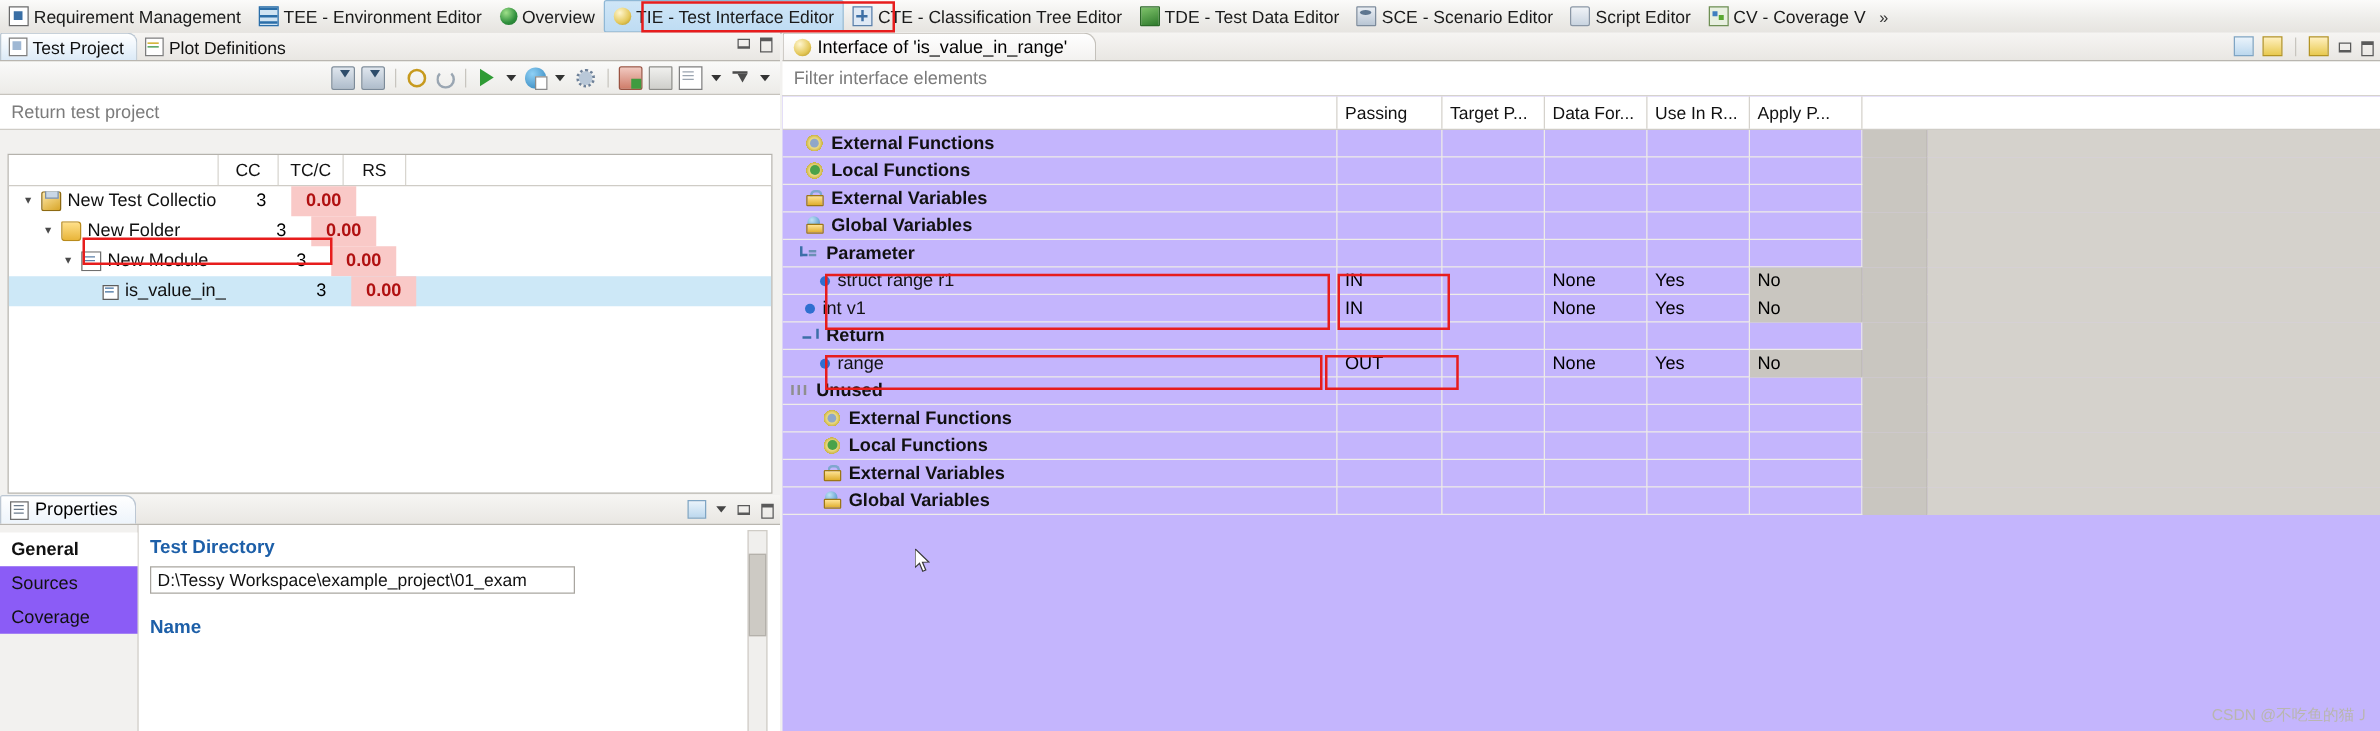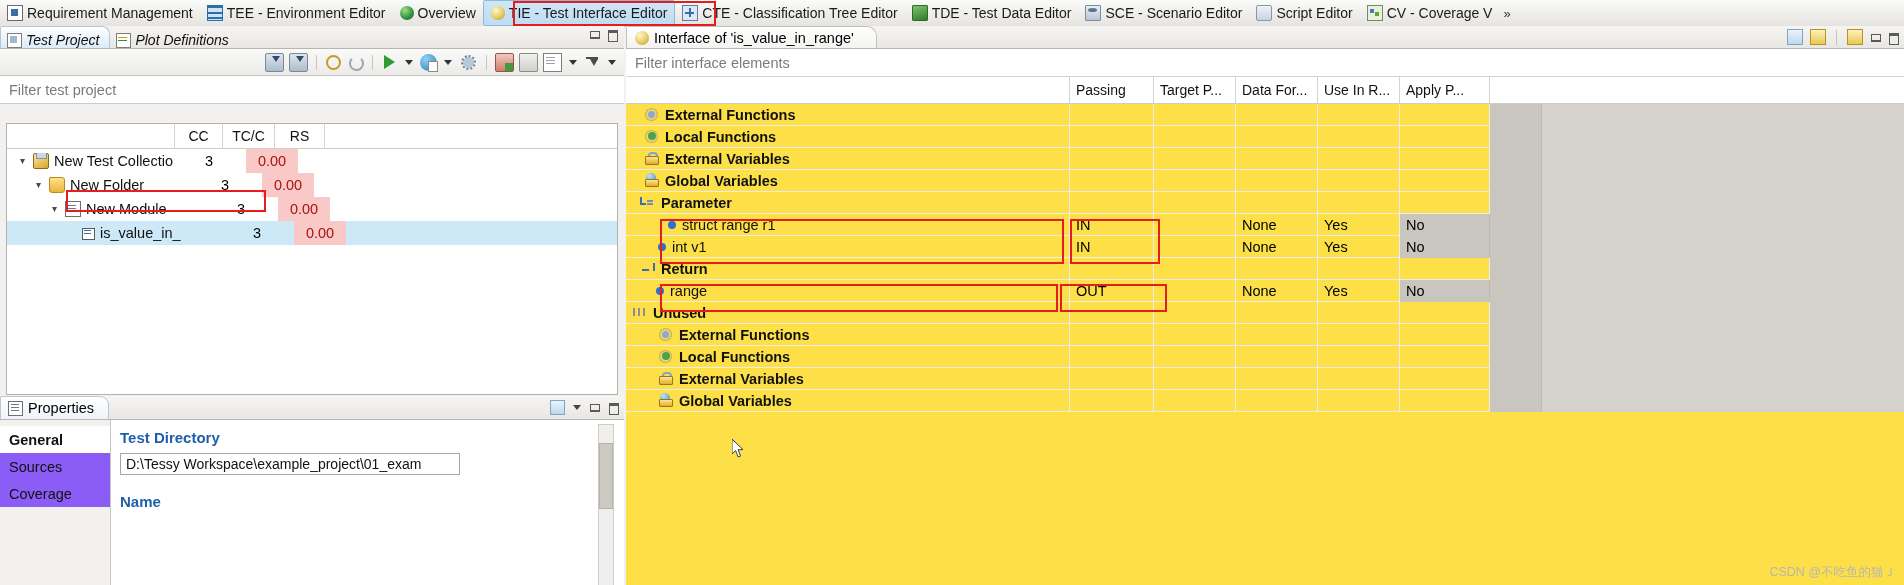--- a/index.html
+++ b/index.html
@@ -55,22 +55,22 @@
   
   .leftcol{position:absolute;left:0;top:26px;width:624px;height:559px;}
 
   .tabstrip{
     height:22px;position:relative;
     background:linear-gradient(180deg,#f6f5f3,#e9e7e3);
     border-bottom:1px solid #b9b6b0;
     display:flex;align-items:flex-end;
   }
   .vtab{
-    display:inline-flex;align-items:flex-end;gap:4px;height:21px;padding:0 10px 0 6px;
-    font-size:14px;color:#111;position:relative;font-style:italic;
+    display:inline-flex;align-items:center;gap:4px;height:21px;padding:0 10px 0 6px;
+    font-size:14px;color:#111;position:relative;
   }
   .vtab.sel{
     background:linear-gradient(180deg,#ffffff 0%,#eaf3fb 60%,#dceaf7 100%);
     border:1px solid #b9c6d2;border-bottom:none;border-radius:2px 8px 0 0;font-weight:400;
   }
   .vtab .ic{width:13px;height:13px;position:relative;flex:0 0 13px;}
   .ic-tp{background:#fff;border:1px solid #7d7d7d;}
   .ic-tp:after{content:"";position:absolute;left:2px;top:2px;width:7px;height:7px;background:#9fb8d4;}
   .ic-plot{background:#fff;border:1px solid #7d7d7d;}
   .ic-plot:after{content:"";position:absolute;left:1px;top:6px;width:9px;height:1px;background:#2f8f3c;box-shadow:0 -3px 0 #c8a000;}
@@ -123,21 +123,21 @@
   .th.c-name{flex:0 0 168px;border-right:1px solid #d8d5cf;}
   .th.c-cc{flex:0 0 48px;}
   .th.c-tcc{flex:0 0 52px;}
   .th.c-rs{flex:0 0 50px;}
   .th.c-rest{flex:1 1 auto;border-right:none;}
 
   .trow{display:flex;height:24px;align-items:center;box-sizing:border-box;position:relative;}
   .trow.sel{background:#cde8f7;}
   .tc-name{flex:0 0 168px;display:flex;align-items:center;gap:5px;font-size:14.5px;color:#111;overflow:hidden;white-space:nowrap;}
   .tc-cc{flex:0 0 48px;text-align:center;font-size:14.5px;}
-  .tc-tcc{flex:0 0 52px;text-align:center;font-size:14.5px;font-weight:normal;color:#b01010;background:#f9c9c7;height:24px;line-height:24px;margin-left:13px;}
+  .tc-tcc{flex:0 0 52px;text-align:center;font-size:14.5px;font-weight:bold;color:#b01010;background:#f9c9c7;height:24px;line-height:24px;}
   .tc-rs{flex:0 0 50px;}
   .tc-rest{flex:1 1 auto;}
   .twisty{width:11px;flex:0 0 11px;color:#4a4a4a;font-size:10px;line-height:1;text-align:center;}
   .nic{width:14px;height:14px;flex:0 0 14px;position:relative;}
   .ic-coll{background:linear-gradient(150deg,#ffe9a8,#d8a62a);border:1px solid #8d6a12;border-radius:2px;}
   .ic-coll:after{content:"";position:absolute;left:2px;top:-2px;width:9px;height:5px;background:#c9d7e6;border:1px solid #7d8fa3;}
   .ic-folder{background:linear-gradient(180deg,#ffe08a,#e8b53a);border:1px solid #b98b1c;border-radius:1px 3px 3px 3px;}
   .ic-mod{background:#fff;border:1px solid #6f6f6f;}
   .ic-mod:after{content:"";position:absolute;left:2px;top:3px;width:8px;height:1px;background:#5b7fa8;box-shadow:0 3px 0 #5b7fa8,0 6px 0 #5b7fa8;}
   .ic-fn{background:transparent;}
@@ -175,21 +175,21 @@
      border-bottom:1px solid #b9b6b0;display:flex;}
   .rtab{display:inline-flex;align-items:center;gap:5px;height:21px;padding:0 22px 0 8px;font-size:14.5px;
      background:linear-gradient(180deg,#ffffff,#f3f2f0);border:1px solid #c4c1bb;border-bottom:none;border-radius:2px 10px 0 0;}
   .rtabstrip .rctl{position:absolute;right:5px;top:3px;display:flex;gap:7px;align-items:center;}
   .ic-pin2{width:14px;height:14px;background:linear-gradient(180deg,#eaf3fb,#bcd8ee);border:1px solid #7fa5c4;position:relative;}
   .ic-yel{width:14px;height:14px;background:linear-gradient(180deg,#fff0bf,#e8c94f);border:1px solid #b49423;position:relative;}
 
   .rfilter{height:27px;background:#fff;border-bottom:1px solid #cfccc6;display:flex;align-items:center;
      padding-left:9px;color:#7b7b7b;font-size:14.5px;margin:0 0 0 0;}
 
-  .gridwrap{position:absolute;left:0;top:50px;right:0;bottom:0;background:#fde047;border-top:1px solid #d6d3cd;overflow:hidden;}
+  .gridwrap{position:absolute;left:0;top:50px;right:0;bottom:0;background:#c4b5fd;border-top:1px solid #d6d3cd;overflow:hidden;}
   .ghead{display:flex;height:26px;border-bottom:1px solid #cfccc6;background:#fff;}
   .ghead .gh{font-size:14px;color:#111;display:flex;align-items:center;padding-left:6px;
      border-right:1px solid #d5d2cc;box-sizing:border-box;overflow:hidden;white-space:nowrap;}
 
   .grow{display:flex;height:22px;align-items:center;border-bottom:1px solid #eeece8;box-sizing:border-box;}
   .gc{box-sizing:border-box;border-right:1px solid #eeece8;height:22px;display:flex;align-items:center;
       padding-left:6px;font-size:14.5px;overflow:hidden;white-space:nowrap;}
   .gc.tree{padding-left:0;}
   .gc.grey{background:#c9c6c0;border-right:1px solid #bdbab4;}
   .gc.greylite{background:#d5d2cc;}
@@ -312,21 +312,21 @@
       <span class="tbi ic-newt"></span>
       <span class="tbi ic-copy"></span>
       <span class="tbi ic-page"></span>
       <span class="tbcaret"></span>
       <span class="tbi">
           <i class="ic-filterX"></i>
         </span>
       <span class="tbcaret"></span>
     </div>
 
-    <div class="filterbox">Filter test project</div>
+    <div class="filterbox">Return test project</div>
 
     <div class="treewrap">
       <div class="thead">
         <div class="th c-name"></div>
         <div class="th c-cc">CC</div>
         <div class="th c-tcc">TC/C</div>
         <div class="th c-rs">RS</div>
         <div class="th c-rest"></div>
       </div>
 
@@ -512,37 +512,37 @@
         <div class="gc" style="flex:0 0 84px;"></div>
         <div class="gc" style="flex:0 0 82px;"></div>
         <div class="gc" style="flex:0 0 82px;"></div>
         <div class="gc" style="flex:0 0 82px;"></div>
         <div class="gc" style="flex:0 0 90px;"></div>
         <div class="gc grey" style="flex:0 0 52px;"></div>
         <div class="gc greylite" style="flex:1 1 auto;border-right:none;"></div>
       </div>
 
       <div class="grow">
-        <div class="gc tree" style="flex:0 0 444px;padding-left:42px;">
+        <div class="gc tree" style="flex:0 0 444px;padding-left:30px;">
           <span class="tlabel leaf">
             <span class="dot"></span>
             <span>struct range r1</span>
           </span>
         </div>
         <div class="gc" style="flex:0 0 84px;">IN</div>
         <div class="gc" style="flex:0 0 82px;"></div>
         <div class="gc" style="flex:0 0 82px;">None</div>
         <div class="gc" style="flex:0 0 82px;">Yes</div>
         <div class="gc grey" style="flex:0 0 90px;">No</div>
         <div class="gc grey" style="flex:0 0 52px;"></div>
         <div class="gc greylite" style="flex:1 1 auto;border-right:none;"></div>
       </div>
 
       <div class="grow">
-        <div class="gc tree" style="flex:0 0 444px;padding-left:32px;">
+        <div class="gc tree" style="flex:0 0 444px;padding-left:18px;">
           <span class="tlabel leaf">
             <span class="dot"></span>
             <span>int v1</span>
           </span>
         </div>
         <div class="gc" style="flex:0 0 84px;">IN</div>
         <div class="gc" style="flex:0 0 82px;"></div>
         <div class="gc" style="flex:0 0 82px;">None</div>
         <div class="gc" style="flex:0 0 82px;">Yes</div>
         <div class="gc grey" style="flex:0 0 90px;">No</div>

